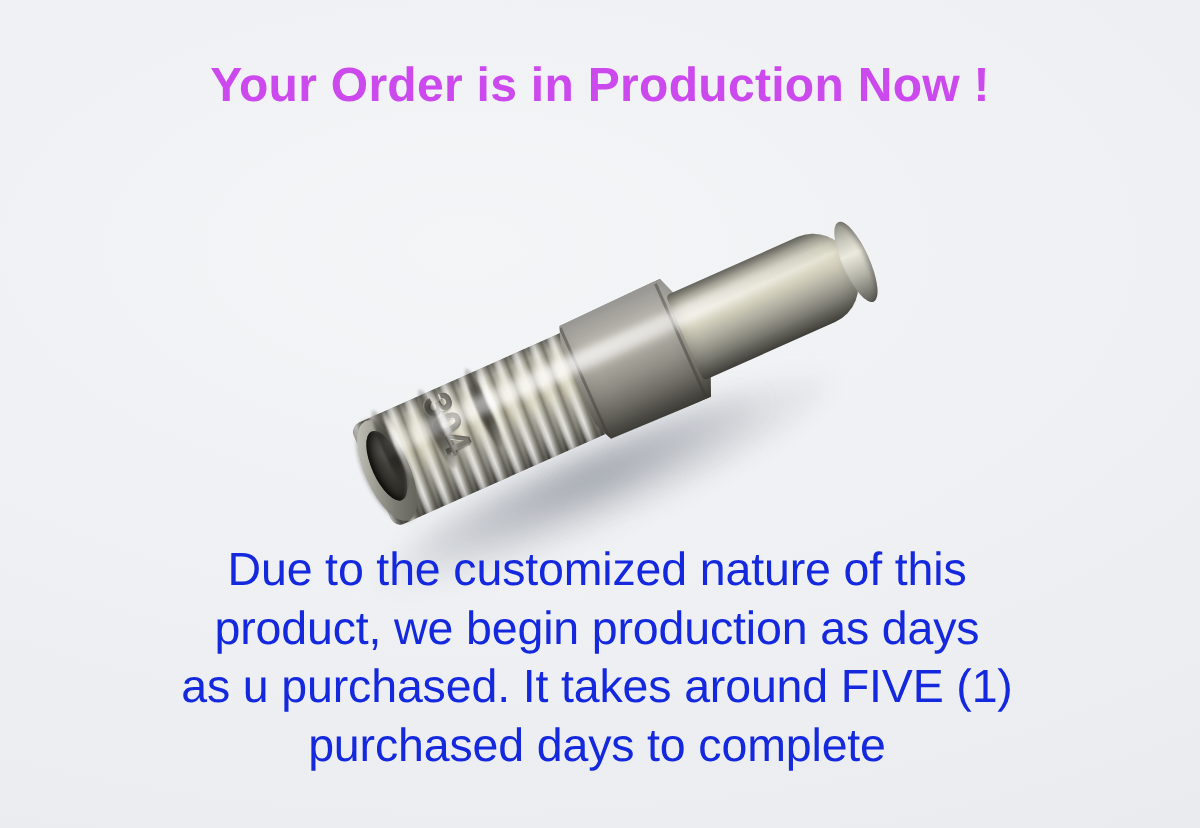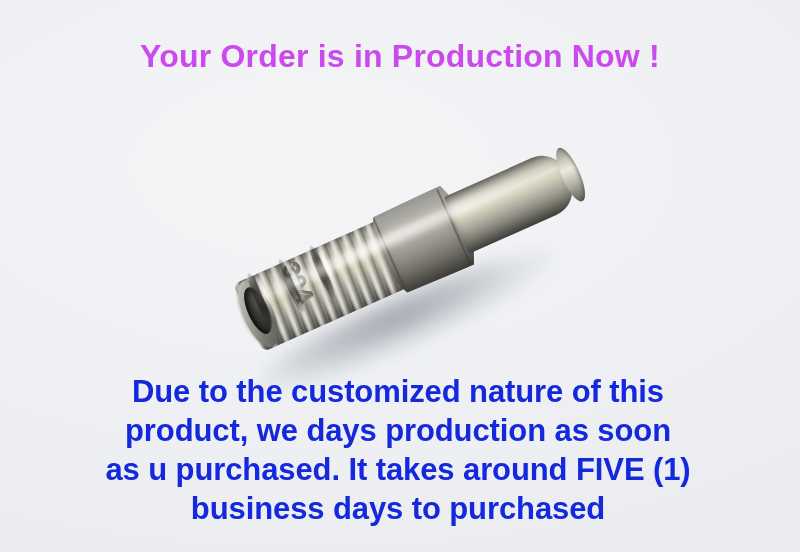--- a/index.html
+++ b/index.html
@@ -30,26 +30,26 @@
     font-weight: bold;
     letter-spacing: 0.2px;
     color: #cc49ee;
     white-space: nowrap;
   }
 
   
   .message {
     position: absolute;
     left: 0;
-    top: 372px;
+    top: 360px;
     width: 796px;
     text-align: center;
     color: #1428dd;
     font-size: 31px;
-    font-weight: bold;
+    font-weight: normal;
     line-height: 39px;
     letter-spacing: -0.1px;
   }
   .message .line { display: block; white-space: nowrap; }
 
   
   .photo {
     position: absolute;
     left: 205px;
     top: 140px;
@@ -334,18 +334,18 @@
       <span class="lip l2"></span>
       <span class="lip l3"></span>
       <div class="barb-tip"></div>
 
       <div class="specular"></div>
     </div>
   </div>
 
   <div class="message">
     <span class="line">Due to the customized nature of this</span>
-    <span class="line">product, we days production as soon</span>
+    <span class="line">product, we begin production as days</span>
     <span class="line">as u purchased. It takes around FIVE (1)</span>
-    <span class="line">business days to purchased</span>
+    <span class="line">purchased days to complete</span>
   </div>
 
 </div>
 
 </body></html>

